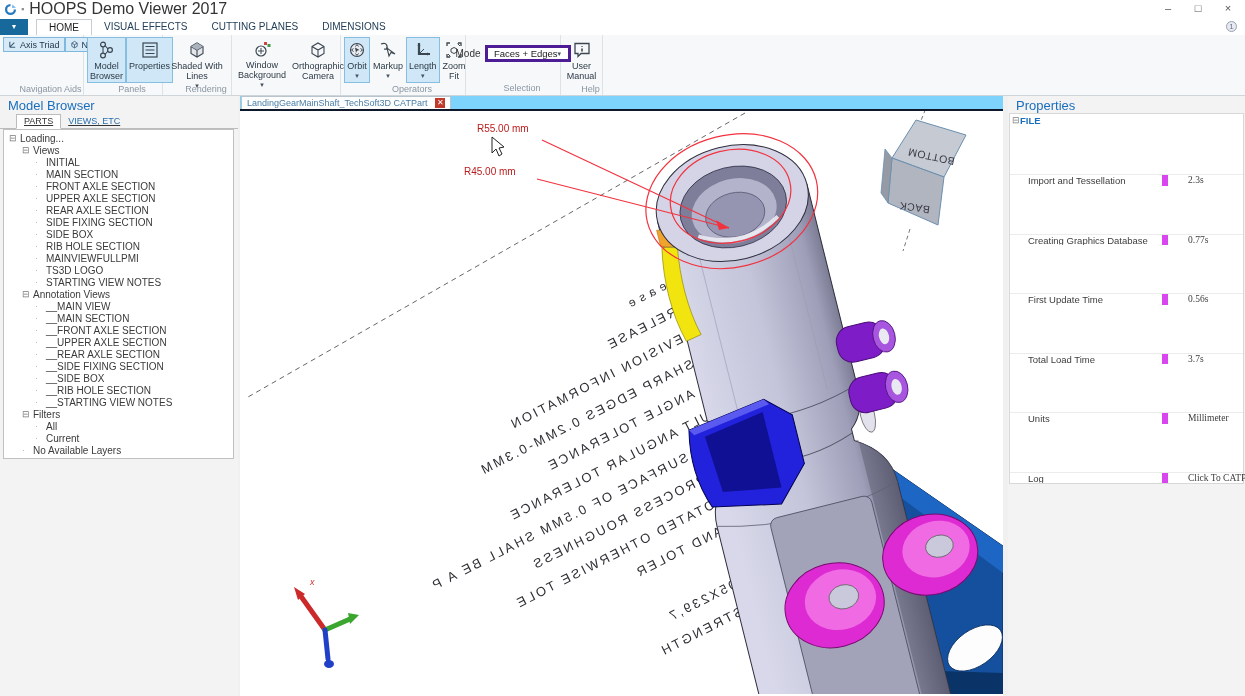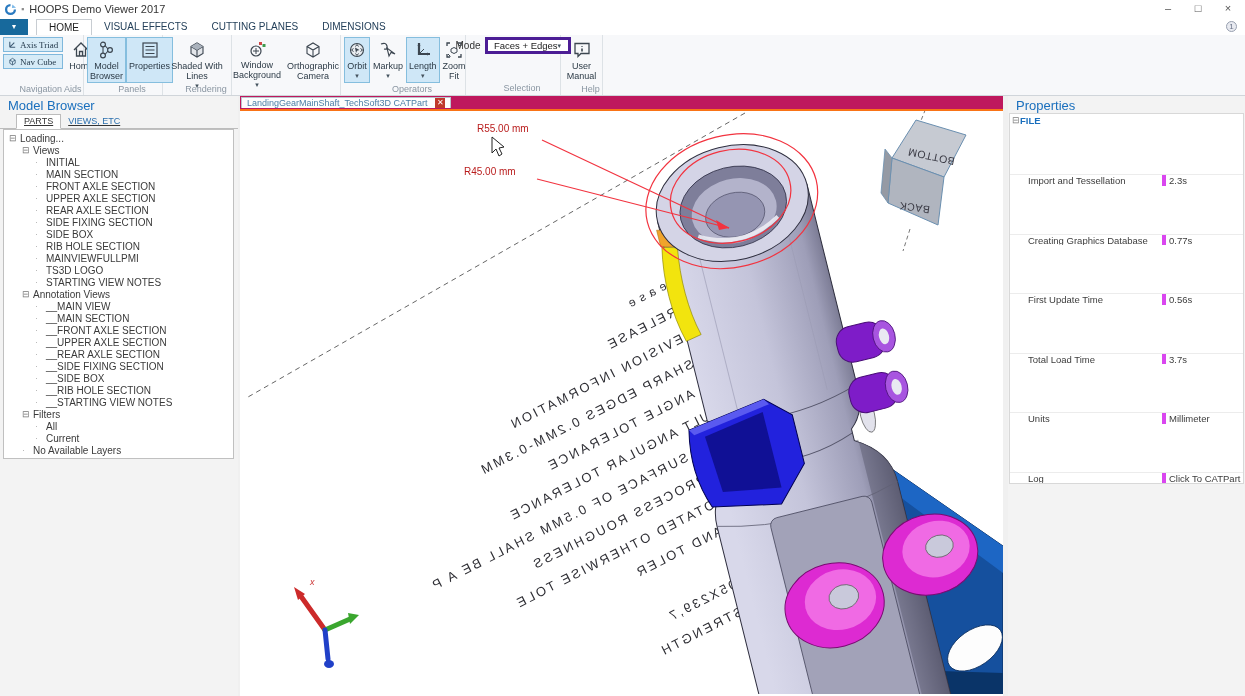--- a/index.html
+++ b/index.html
@@ -4,80 +4,80 @@
 <style>
   * { margin:0; padding:0; box-sizing:border-box; }
   html,body { width:1245px; height:696px; overflow:hidden; }
   body { font-family:"Liberation Sans", sans-serif; background:#f0f0f0; color:#333; }
   .app { position:relative; width:1245px; height:696px; background:#f0f0f0; }
 
   
   .titlebar { position:absolute; left:0; top:0; width:1245px; height:18px; background:#ffffff; display:flex; align-items:center; }
   .app-logo { width:13px; height:13px; margin:0 4px 0 4px; }
   .doc-glyph { font-size:9px; color:#8a8a8a; margin-right:5px; }
-  .title-text { font-size:11px; color:#333; }
+  .title-text { font-size:16px; color:#333; }
   .win-controls { position:absolute; right:2px; top:0; height:18px; display:flex; }
   .win-btn { width:30px; height:18px; text-align:center; font-size:11px; line-height:17px; color:#555; cursor:default; }
 
   
   .ribbon-tabs { position:absolute; left:0; top:18px; width:1245px; height:17px; background:#ffffff; display:flex; align-items:flex-end; }
   .file-btn { width:28px; height:16px; background:#17699c; color:#fff; font-size:8px; text-align:center; line-height:16px; margin-right:8px; }
   .rtab { font-size:10px; color:#24405a; padding:2px 12px 3px 12px; height:16px; }
   .rtab.active { background:#fff; border:1px solid #c8cdd2; border-bottom:none; color:#1c1c1c; }
   .tab-badge { position:absolute; right:8px; top:3px; width:11px; height:11px; border:1px solid #98a0b0; border-radius:50%; font-size:8px; color:#6a7388; text-align:center; line-height:10px; background:#e8eaf0; }
 
   
   .ribbon { position:absolute; left:0; top:35px; width:1245px; height:61px; background:#f7f8fa; border-bottom:1px solid #d0d5da; display:flex; }
   .rgroup { height:60px; border-right:1px solid #dde2e6; display:flex; flex-direction:column; }
   .rgroup-body { flex:1; display:flex; align-items:flex-start; padding:2px 3px 0 3px; }
   .rgroup-label { height:13px; font-size:9px; color:#8a96a2; text-align:center; line-height:12px;margin-left:18px; }
   .big-btn { display:flex; flex-direction:column; align-items:center; font-size:9px; color:#2c3a46; text-align:center; padding:1px 2px; border:1px solid transparent; line-height:10px; height:46px; justify-content:flex-start; }
   .big-btn .bicon { height:21px; display:flex; align-items:center; justify-content:center; margin-bottom:1px; }
   .big-btn.selected { background:#cfe7f7; border:1px solid #85bede; }
   .caret { font-size:7px; color:#44525e; }
   .small-btn { display:flex; align-items:center; gap:3px; background:#d6ebf7; border:1px solid #7fb8dc; font-size:9px; color:#243a4c; height:15px; padding:0 4px; margin-bottom:2px; white-space:nowrap; }
-  .navaid-col { display:flex; flex-direction:column; margin-right:3px;font-family:Liberation Serif, serif; }
-  .mode-row { display:flex; align-items:center; gap:4px; }
+  .navaid-col { display:flex; margin-right:3px; }
+  .mode-row { display:flex; align-items:center; gap:4px; margin-top:8px; }
   .mode-label { font-size:10px; color:#333; }
   .mode-select { width:86px; height:17px; border:3px solid #4c1d95; background:#fff; font-size:9.5px; color:#222; display:flex; align-items:center; justify-content:center; padding:0 4px; }
 
   
   .sidebar { position:absolute; left:0; top:96px; width:238px; height:600px; background:#f3f3f3; }
   .panel-title { font-size:13px; color:#1a6fbd; padding:2px 0 1px 8px; }
   .side-tabs { display:flex; height:15px; padding-left:16px; border-bottom:1px solid #bcbcbc; align-items:flex-end;text-decoration:underline; }
   .stab { font-size:9px; padding:1px 7px 2px 7px; color:#2a6fae; }
   .stab.active { background:#fff; border:1px solid #bcbcbc; border-bottom:1px solid #fff; margin-bottom:-1px; color:#333; }
   .tree-box { position:absolute; left:3px; top:33px; width:231px; height:330px; background:#fff; border:1px solid #c0c0c0; overflow:hidden; padding-top:2px; }
   .titem { height:12px; display:flex; align-items:center; font-size:10px; color:#3a3a3a; white-space:nowrap; }
   .titem.d0 { padding-left:5px; } .titem.d1 { padding-left:18px; } .titem.d2 { padding-left:31px; }
   .texp { width:11px; font-size:9px; color:#7a7a7a; line-height:9px; }
   .titem.d2 .texp::before, .titem.d1 .texp.tdash::before { content:"·"; color:#b0b0b0; }
   .tlab { }
 
   
   .viewport { position:absolute; left:240px; top:96px; width:763px; height:600px; background:#fff; }
-  .vtabbar { height:15px; background:#be185d; border-bottom:2px solid #f97316; display:flex;align-items:center; }
+  .vtabbar { height:15px; background:#7dd3fc; border-bottom:2px solid #0f172a; display:flex; }
   .vtab { display:flex; align-items:center; gap:8px; background:#fdfdfd; border:1px solid #b9c4cc; border-bottom:none; font-size:9px; color:#4a7ea6; padding:0 5px; margin-left:1px; }
   .vtab-close { width:10px; height:10px; background:#c0392b; color:#fff; font-size:8px; line-height:10px; text-align:center; }
   .vcontent { position:relative; width:763px; height:583px; overflow:hidden; }
   .pmi-notes { position:absolute; left:-30px; top:250px; width:640px; transform:rotate(-27deg) scaleX(-1); transform-origin:50% 50%; z-index:1; }
   .note-line { font-size:13px; letter-spacing:2.5px; line-height:27px; color:#2f2f35; white-space:nowrap; }
   .note-line:first-child { letter-spacing:5px; font-size:12px; }
   .model-svg { position:absolute; left:0; top:0; z-index:2; }
   .dim-label { position:absolute; font-size:10px; color:#b91c1c; z-index:3; white-space:nowrap; }
 
   
   .props { position:absolute; left:1008px; top:96px; width:237px; height:600px; background:#f3f3f3; }
   .pgrid { position:absolute; left:1px; top:17px; width:235px; background:#fff; border:1px solid #d8d8d8; }
   .pfile-row { display:flex; align-items:center; height:12px; font-size:10px; }
   .pfile-exp { width:10px; font-size:9px; color:#808080; padding-left:2px; }
   .pfile-name { color:#1a6fbd; font-weight:bold; font-size:9.5px; }
   .prow { display:flex; height:11.5px; border-top:1px solid #ececec;margin-top:48px; }
   .plab { width:152px; font-size:9.5px; color:#3c3c3c; padding-left:18px; line-height:11px; white-space:nowrap; overflow:hidden; }
-  .pval { width:81px; font-size:9.5px; color:#3c3c3c; border-left:4px solid #d946ef; padding-left:3px; line-height:11px; white-space:nowrap; }
+  .pval { width:81px; font-size:9.5px; color:#3c3c3c; border-left:6px solid #d946ef; padding-left:20px; line-height:11px; white-space:nowrap;font-family:Liberation Serif, serif; }
 </style>
 </head>
 <body>
 
 <div class="app">
 
   <div class="titlebar">
     <svg class="app-logo" viewBox="0 0 14 14">
       <path d="M7 1 A6 6 0 1 0 13 7 L10.5 7 A3.5 3.5 0 1 1 7 3.5 Z" fill="#2a7ac0"></path>
       <path d="M9 1.5 L13 5 L8.5 5.5 Z" fill="#7db9e8"></path>
@@ -167,21 +167,21 @@
               </svg>
           </span>
           <span>Shaded With Lines</span>
           <span class="caret">▾</span>
         </div>
       </div>
       <div class="rgroup-label">Rendering Modes</div>
     </div>
 
     <div class="rgroup" style="width:109px">
-      <div class="rgroup-body" style="justify-content:center; width:100%">
+      <div class="rgroup-body" style="justify-content:flex-start; width:100%">
         <div class="big-btn">
           <span class="bicon">
             <svg width="20" height="20" viewBox="0 0 20 20">
                 <circle cx="9" cy="12" r="5" stroke="#3c4650" fill="none" stroke-width="1.2"></circle>
                 <path d="M6,12 h6 M9,9 v6" stroke="#3c4650" stroke-width="1"></path>
                 <rect x="12" y="3" width="3" height="3" fill="#d04545"></rect>
                 <rect x="15.5" y="5" width="3" height="3" fill="#3f9a4c"></rect>
               </svg>
           </span>
           <span>Window Background</span>

